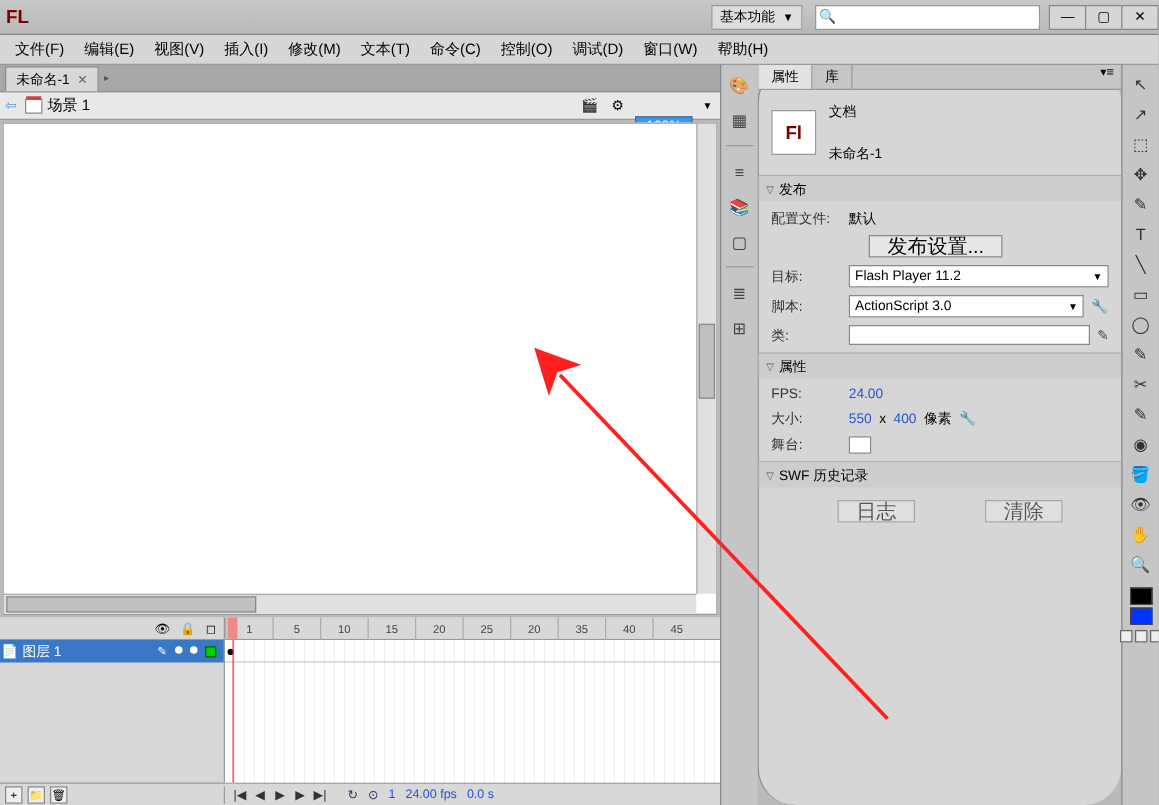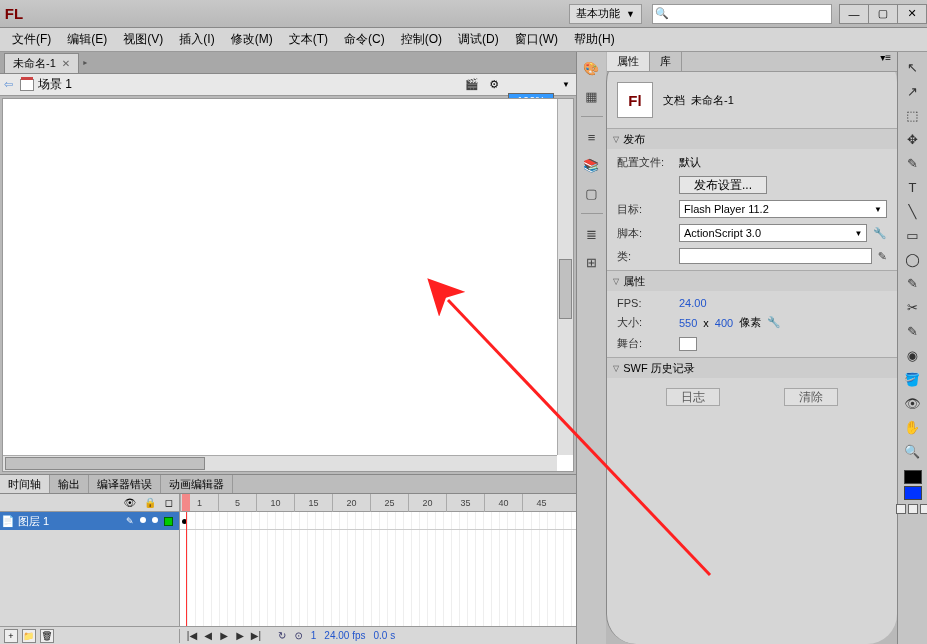--- a/index.html
+++ b/index.html
@@ -89,28 +89,28 @@
 .sidecol .sep { height:1px; width:22px; background:#999; margin:2px 0;}
 
 
 .propcol { flex:1; background:#d6d6d6; border-left:1px solid #888; display:flex; flex-direction:column; font-size:11px;border-radius:30px;}
 .propcol .ptabs { height:20px; background:#c6c6c6; display:flex; border-bottom:1px solid #999;}
 .propcol .ptabs .pt { padding:0 10px; display:flex; align-items:center; border-right:1px solid #999;}
 .propcol .ptabs .pt.active { background:#e2e2e2;}
 .propcol .ptabs .menu { margin-left:auto; padding:0 6px; font-size:10px;}
 .propcol .docinfo { display:flex; padding:10px; gap:10px; align-items:center;}
 .propcol .docinfo .flicon { width:36px; height:36px; background:#fff; border:1px solid #999; display:flex; align-items:center; justify-content:center; font:bold 15px Arial; color:#7a0000;}
-.propcol .docinfo .meta { display:flex; gap:6px;}
+.propcol .docinfo .meta { display:flex; flex-direction:column; gap:18px;}
 .propcol .section { border-top:1px solid #aaa; }
 .propcol .shead { height:20px; display:flex; align-items:center; padding:0 6px; background:#cdcdcd; font-size:11px;}
 .propcol .shead .tri { font-size:8px; margin-right:4px; color:#555;}
 .propcol .sbody { padding:6px 10px; display:flex; flex-direction:column; gap:6px;}
 .propcol .row { display:flex; align-items:center; gap:6px;}
 .propcol .row .lbl { width:56px; color:#333;}
-.propcol .btnlike { height:18px; padding:0 14px; background:#e6e6e6; border:1px solid #888; display:inline-flex; align-items:center; font-size:12px;}
+.propcol .btnlike { height:18px; padding:0 14px; background:#e6e6e6; border:1px solid #888; display:inline-flex; align-items:center; font-size:16px;margin-left:16px;}
 .propcol .combo { height:18px; background:#fff; border:1px solid #888; flex:1; display:flex; align-items:center; padding:0 4px; font-size:11px; justify-content:space-between;}
 .propcol .combo .carr { font-size:8px;}
 .propcol .txtin { height:16px; background:#fff; border:1px solid #888; flex:1;}
 .propcol .bluelink { color:#2255cc; cursor:pointer;text-align:center;}
 .propcol .colorsw { width:18px; height:14px; background:#fff; border:1px solid #888;}
 .propcol .wrench { font-size:11px; color:#444;}
 .propcol .pencil { font-size:11px; color:#444;}
 
 
 .toolcol { width:30px; background:#c5c5c5; border-left:1px solid #888; display:flex; flex-direction:column; align-items:center; padding-top:4px; gap:2px;}
@@ -184,26 +184,20 @@
 
     <div class="canvaswrap">
       <div class="vscroll">
           <div class="thumb"></div>
         </div>
       <div class="hscroll">
           <div class="thumb"></div>
         </div>
     </div>
 
-    <div class="bottomtabs">
-      <div class="btab active">时间轴</div>
-      <div class="btab">输出</div>
-      <div class="btab">编译器错误</div>
-      <div class="btab">动画编辑器</div>
-    </div>
 
     <div class="timeline">
       <div class="tlhead">
         <div class="layerhead">
           <span class="hi">👁</span>
           <span class="hi">🔒</span>
           <span class="hi">◻</span>
         </div>
         <div class="ruler">
           <div class="playhead"></div>

